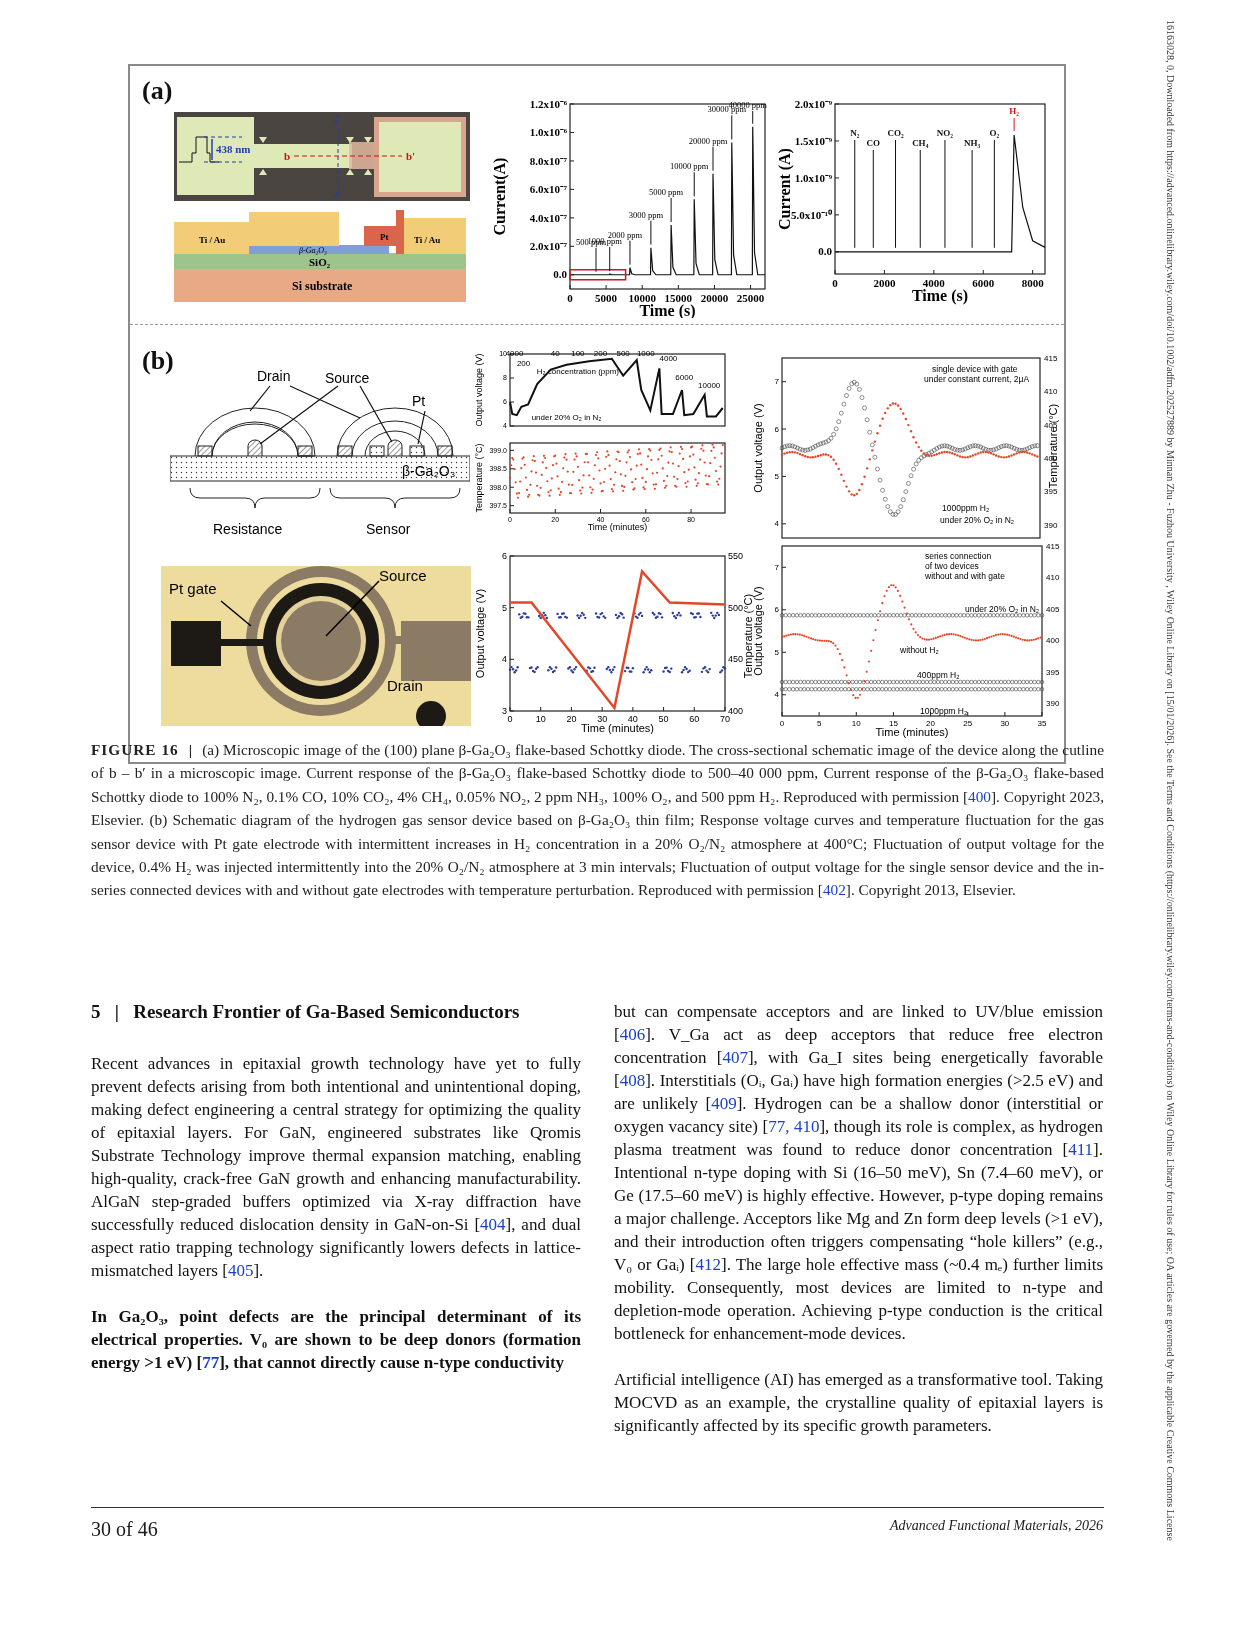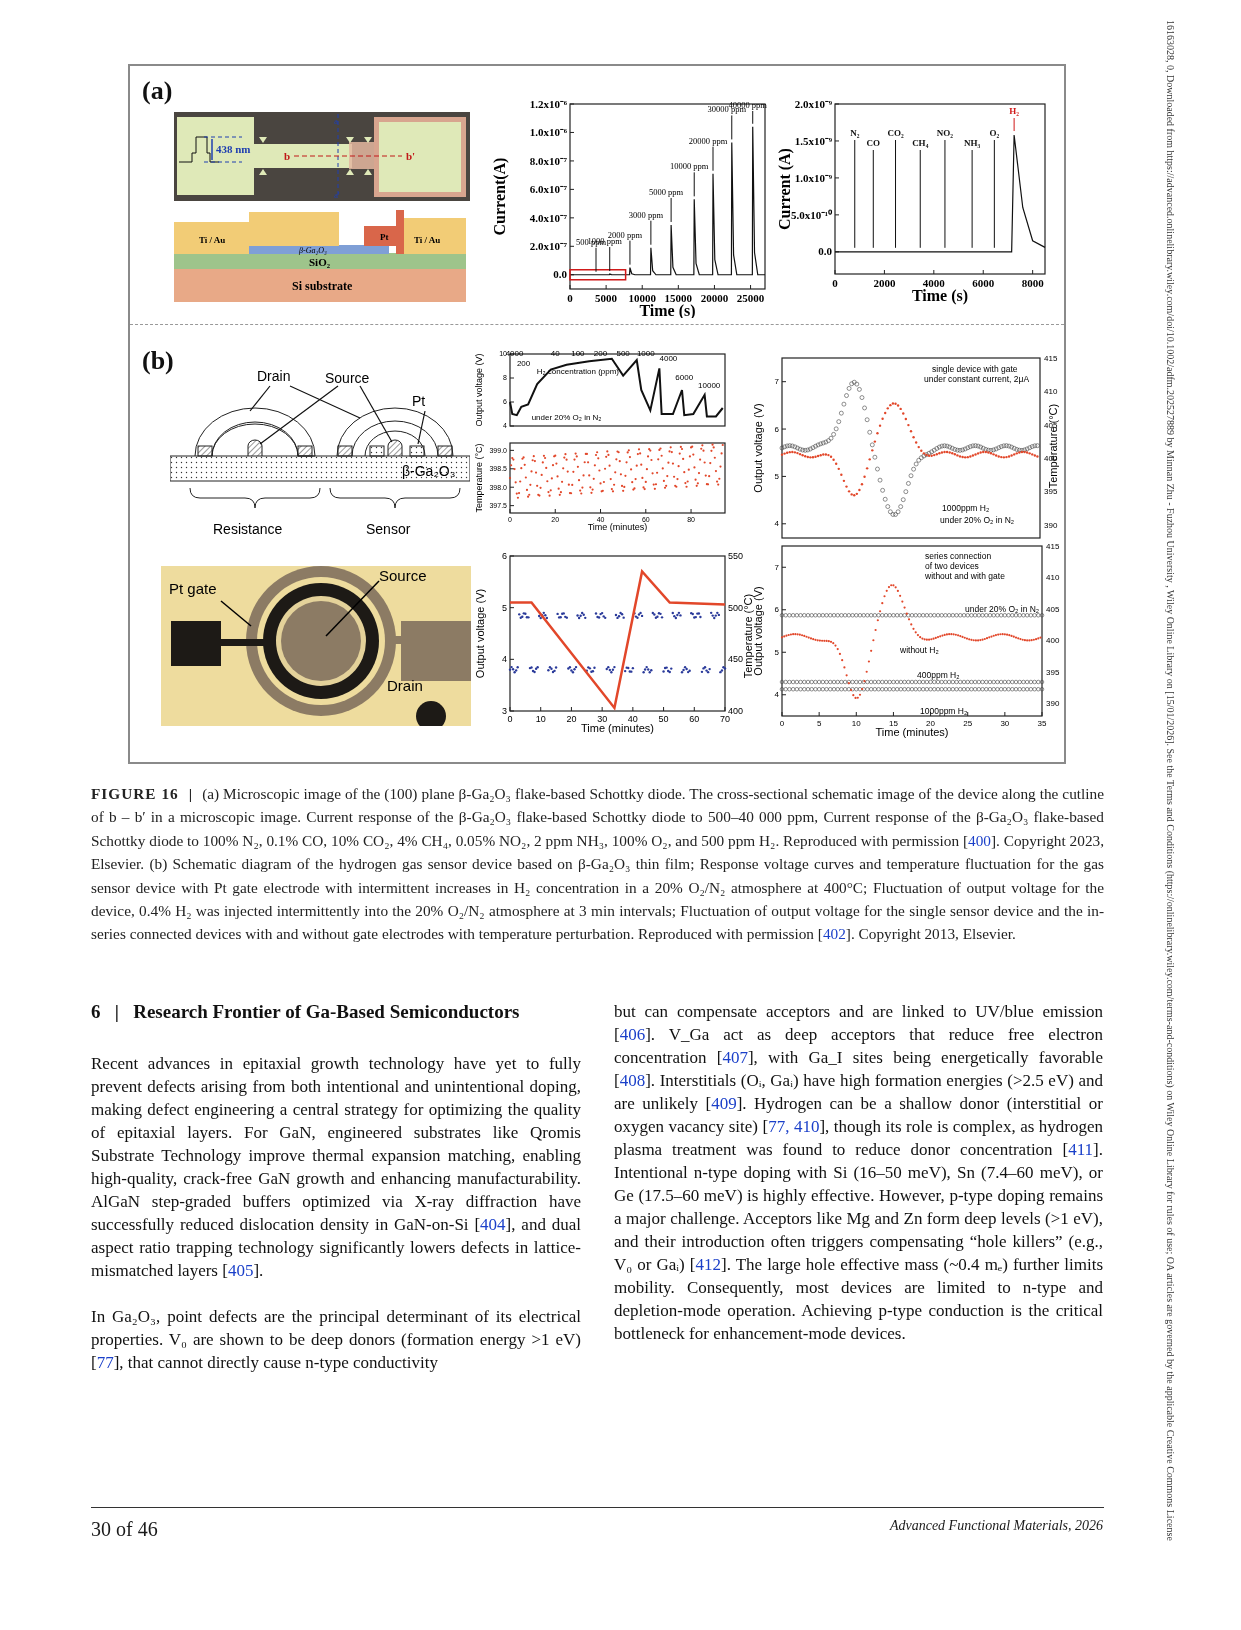--- a/index.html
+++ b/index.html
@@ -3,21 +3,21 @@
 <meta charset="utf-8">
 <style>
   html, body { margin:0; padding:0; background:#fff; }
   body { width:1241px; height:1630px; position:relative; overflow:hidden; font-family:"Liberation Serif", serif; color:#1a1a1a; }
   .fig { position:absolute; left:128px; top:64px; width:938px; height:700px; border:2px solid #8a8a8a; box-sizing:border-box; background:#fff; }
   .fig-divider { position:absolute; left:0; right:0; top:258px; border-top:1.5px dashed #999; }
   .panel-label { position:absolute; font-family:"Liberation Serif", serif; font-weight:bold; font-size:26px; color:#111; }
   .sub { position:absolute; }
   svg text { font-family:"Liberation Serif", serif; }
   .sans text { font-family:"Liberation Sans", sans-serif; }
-  .caption { position:absolute; left:91px; top:782px; width:1013px; font-size:15.3px; line-height:23.4px; text-align:justify; color:#222; }
+  .caption { position:absolute; left:91px; top:738px; width:1013px; font-size:15.3px; line-height:23.4px; text-align:justify; color:#222; }
   .caption .fig-no { font-family:"Liberation Serif", serif; font-weight:bold; letter-spacing:1px; }
   .caption .bar { font-weight:bold; margin:0 10px; }
   .link { color:#1a3fc9; }
   .col { position:absolute; font-size:17px; line-height:23px; text-align:justify; color:#111; }
   .col p { margin:0; }
   .h1 { font-weight:bold; font-size:19px; line-height:24px; margin:0; }
   .h2 { font-weight:bold; font-size:19px; line-height:23px; margin:0; }
   .footer-rule { position:absolute; left:91px; right:137px; top:1507px; border-top:1.5px solid #333; }
   .footer-left { position:absolute; left:91px; top:1518px; font-size:20px;font-family:Liberation Serif, serif; }
   .footer-right { position:absolute; right:138px; top:1518px; font-size:14px; font-style:italic; }
@@ -1241,29 +1241,30 @@
       <text x="177" y="142" font-size="8.5">400ppm H₂</text>
       <text x="180" y="178" font-size="8.5">1000ppm H₂</text>
     </svg>
 </div>
 
 <div class="caption" id="caption">
   <span class="fig-no">FIGURE 16</span><span class="bar">|</span><span id="caption-body"><span>(a) Microscopic image of the (100) plane β-Ga₂O₃ flake-based Schottky diode. The cross-sectional schematic image of the device along the cutline of b – b′ in a microscopic image. Current response of the β-Ga₂O₃ flake-based Schottky diode to 500–40 000 ppm, Current response of the β-Ga₂O₃ flake-based Schottky diode to 100% N₂, 0.1% CO, 10% CO₂, 4% CH₄, 0.05% NO₂, 2 ppm NH₃, 100% O₂, and 500 ppm H₂. Reproduced with permission [</span><span class="link">400</span><span>]. Copyright 2023, Elsevier. (b) Schematic diagram of the hydrogen gas sensor device based on β-Ga₂O₃ thin film; Response voltage curves and temperature fluctuation for the gas sensor device with Pt gate electrode with intermittent increases in H₂ concentration in a 20% O₂/N₂ atmosphere at 400°C; Fluctuation of output voltage for the device, 0.4% H₂ was injected intermittently into the 20% O₂/N₂ atmosphere at 3 min intervals; Fluctuation of output voltage for the single sensor device and the in-series connected devices with and without gate electrodes with temperature perturbation. Reproduced with permission [</span><span class="link">402</span><span>]. Copyright 2013, Elsevier.</span></span>
 </div>
 
 <div class="col" style="left:91px;top:1000px;width:490px;">
-  <p class="h1" style="white-space:pre;">6   |   Research Frontier of Ga-Based Semiconductors</p>
+  <p class="h1" style="white-space:pre;">5   |   Research Frontier of Ga-Based Semiconductors</p>
   <div id="left-paras" style="margin-top:28px;">
       <p><span>Recent advances in epitaxial growth technology have yet to fully prevent defects arising from both intentional and unintentional doping, making defect engineering a central strategy for optimizing the quality of epitaxial layers. For GaN, engineered substrates like Qromis Substrate Technology improve thermal expansion matching, enabling high-quality, crack-free GaN growth and enhancing manufacturability. AlGaN step-graded buffers optimized via X-ray diffraction have successfully reduced dislocation density in GaN-on-Si [</span><span class="link">404</span><span>], and dual aspect ratio trapping technology significantly lowers defects in lattice-mismatched layers [</span><span class="link">405</span><span>].</span></p>
-      <p style="margin-top: 23px;"><span>In Ga₂O₃, point defects are the principal determinant of its electrical properties. V₀ are shown to be deep donors (formation energy &gt;1 eV) [</span><span class="link">77</span><span>], that cannot directly cause n-type conductivity</span></p>
+      <p style="margin-top: 23px; font-weight: bold;"><span>In Ga₂O₃, point defects are the principal determinant of its electrical properties. V₀ are shown to be deep donors (formation energy &gt;1 eV) [</span><span class="link">77</span><span>], that cannot directly cause n-type conductivity</span></p>
     </div>
 </div>
 <div class="col" style="left:614px;top:1000px;width:489px;">
   <div id="right-paras">
       <p><span>but can compensate acceptors and are linked to UV/blue emission [</span><span class="link">406</span><span>]. V_Ga act as deep acceptors that reduce free electron concentration [</span><span class="link">407</span><span>], with Ga_I sites being energetically favorable [</span><span class="link">408</span><span>]. Interstitials (Oᵢ, Gaᵢ) have high formation energies (&gt;2.5 eV) and are unlikely [</span><span class="link">409</span><span>]. Hydrogen can be a shallow donor (interstitial or oxygen vacancy site) [</span><span class="link">77, 410</span><span>], though its role is complex, as hydrogen plasma treatment was found to reduce donor concentration [</span><span class="link">411</span><span>]. Intentional n-type doping with Si (16–50 meV), Sn (7.4–60 meV), or Ge (17.5–60 meV) is highly effective. However, p-type doping remains a major challenge. Acceptors like Mg and Zn form deep levels (&gt;1 eV), and their introduction often triggers compensating “hole killers” (e.g., V₀ or Gaᵢ) [</span><span class="link">412</span><span>]. The large hole effective mass (~0.4 mₑ) further limits mobility. Consequently, most devices are limited to n-type and depletion-mode operation. Achieving p-type conduction is the critical bottleneck for enhancement-mode devices.</span></p>
+      <p style="margin-top: 23px;"><span>Artificial intelligence (AI) has emerged as a transformative tool. Taking MOCVD as an example, the crystalline quality of epitaxial layers is significantly affected by its specific growth parameters.</span></p>
     </div>
 </div>
 
 <div class="footer-rule"></div>
 <div class="footer-left">30 of 46</div>
 <div class="footer-right">Advanced Functional Materials, 2026</div>
 
 <div class="side-text">
     <span>16163028, 0, Downloaded from https://advanced.onlinelibrary.wiley.com/doi/10.1002/adfm.202527889 by Minnan Zhu - Fuzhou University , Wiley Online Library on [15/01/2026]. See the Terms and Conditions (https://onlinelibrary.wiley.com/terms-and-conditions) on Wiley Online Library for rules of use; OA articles are governed by the applicable Creative Commons License</span>
   </div>

